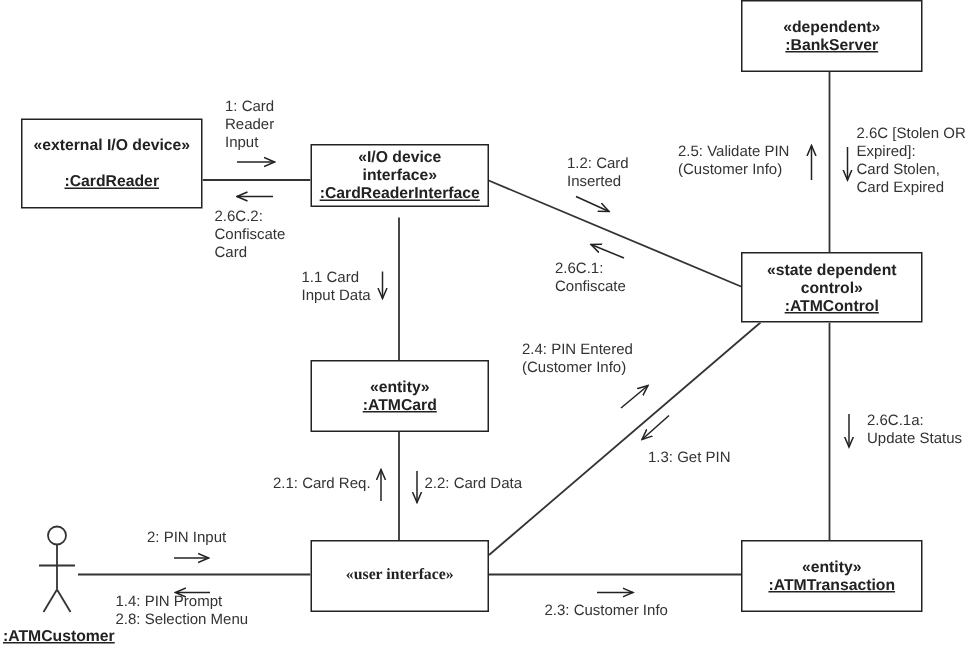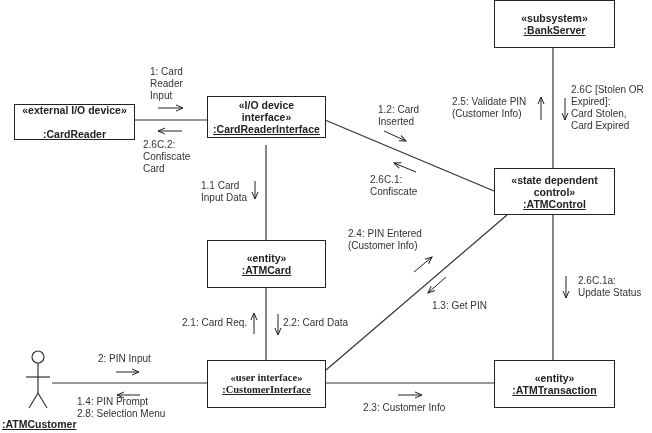--- a/index.html
+++ b/index.html
@@ -55,43 +55,42 @@
 
   <g stroke="#333" stroke-width="1.2" fill="none">
     <circle cx="38" cy="357" r="6"></circle>
     <line x1="38" y1="363" x2="38" y2="393"></line>
     <line x1="26" y1="377" x2="50" y2="377"></line>
     <line x1="38" y1="393" x2="29" y2="408"></line>
     <line x1="38" y1="393" x2="47" y2="408"></line>
   </g>
 </svg>
 
-<div class="obj" style="left:14px;top:104px;width:121px;height:36px;gap:12px;">
+<div class="obj" style="left:14px;top:79px;width:121px;height:60px;gap:12px;">
   <span>«external I/O device»</span>
   <span class="name">:CardReader</span>
 </div>
 <div class="obj" style="left:207px;top:96px;width:119px;height:42px;">
   <span style="width:80px;">«I/O device interface»</span>
   <span class="name">:CardReaderInterface</span>
 </div>
 <div class="obj" style="left:494px;top:0px;width:121px;height:48px;">
-  <span>«subsystem»</span>
+  <span>«dependent»</span>
   <span class="name">:BankServer</span>
 </div>
 <div class="obj" style="left:494px;top:168px;width:121px;height:47px;">
   <span style="width:100px;">«state dependent control»</span>
   <span class="name">:ATMControl</span>
 </div>
 <div class="obj" style="left:207px;top:240px;width:119px;height:48px;">
   <span>«entity»</span>
   <span class="name">:ATMCard</span>
 </div>
 <div class="obj" style="left:207px;top:360px;width:119px;height:48px;font-family:Liberation Serif, serif;">
   <span>«user interface»</span>
-  <span class="name">:CustomerInterface</span>
 </div>
 <div class="obj" style="left:494px;top:360px;width:121px;height:48px;">
   <span>«entity»</span>
   <span class="name">:ATMTransaction</span>
 </div>
 
 <div class="actor-name" style="left:2px;top:418px;">:ATMCustomer</div>
 
 <div class="lbl" style="left:150px;top:66px;white-space:pre;">1: Card
 Reader

